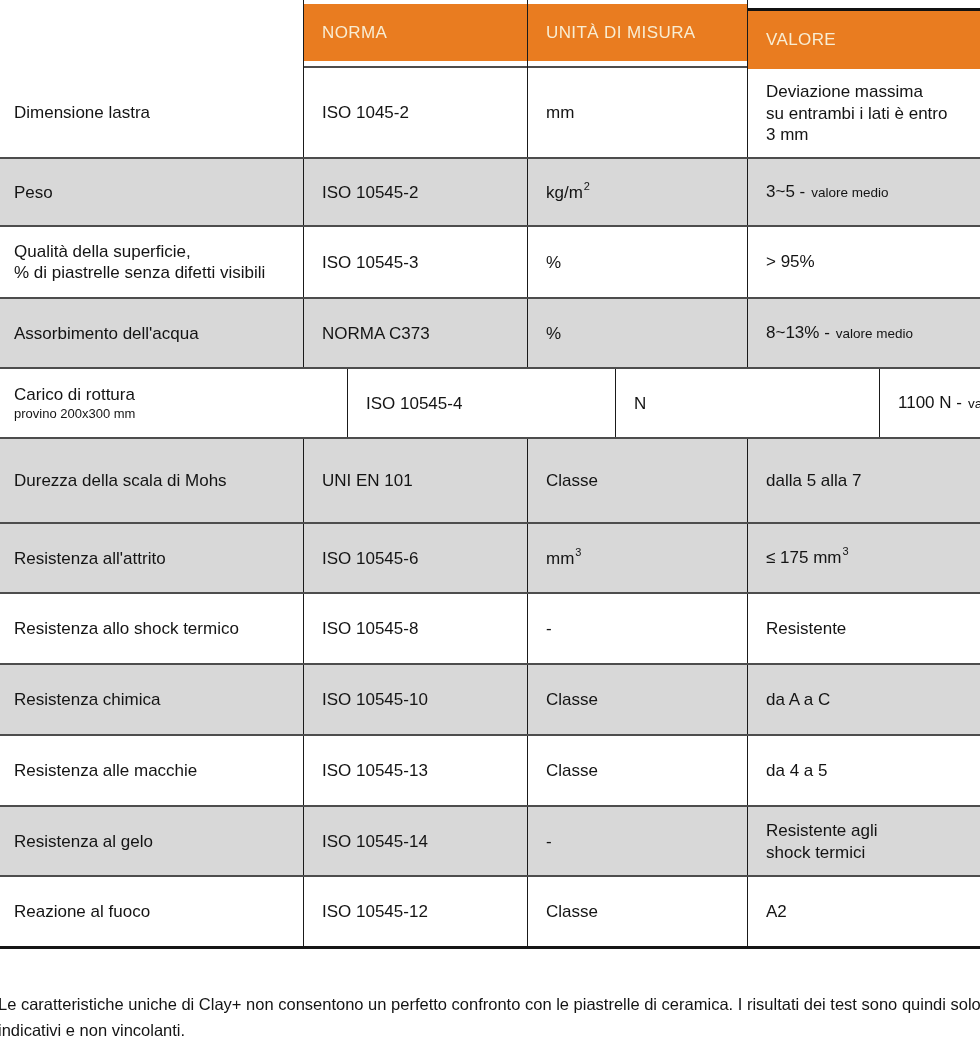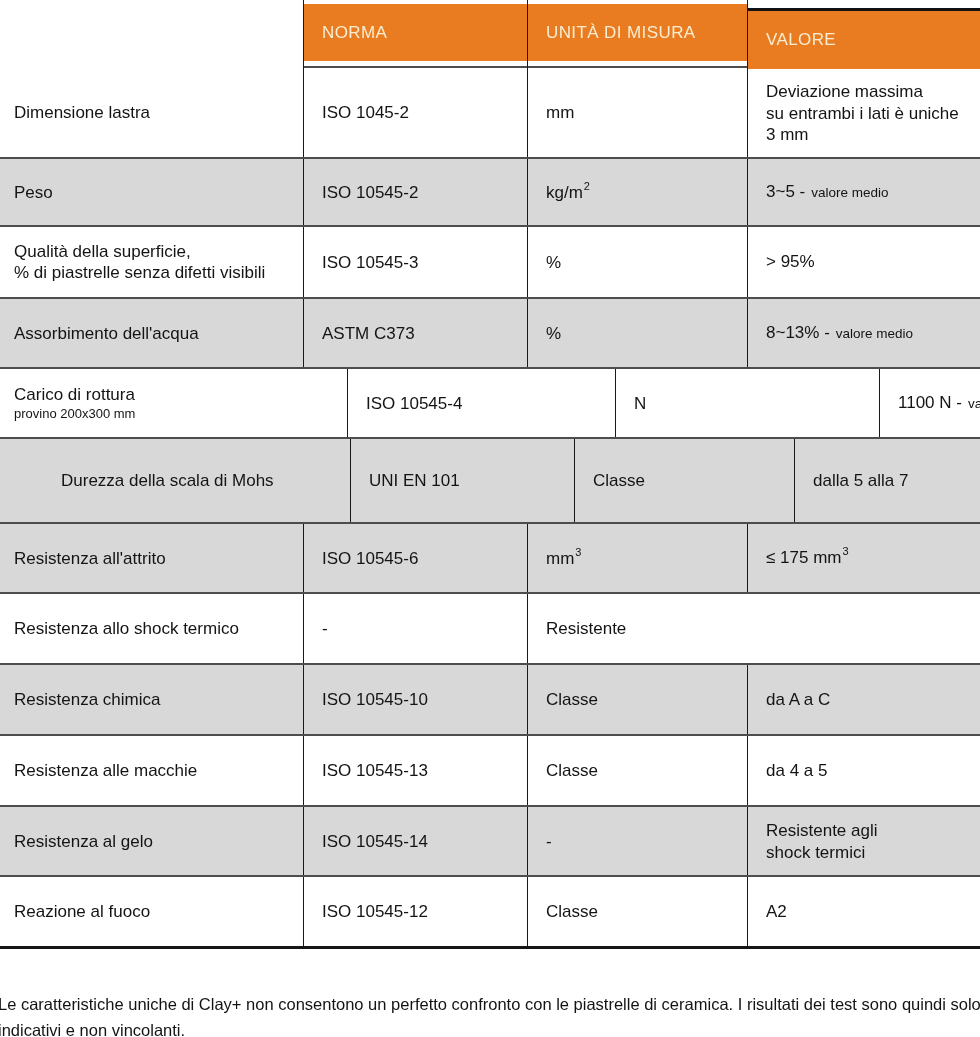--- a/index.html
+++ b/index.html
@@ -47,21 +47,21 @@
   .lnote{font-size:13px;line-height:17px;}
   .small-note{font-size:13.5px;margin-left:5px;}
   sup.sp{font-size:11px;line-height:0;position:relative;top:-1px;margin-left:1px;}
   .vline2,.vline3{font-size:17px;line-height:21px;}
   
   .tbody .row:nth-child(1){min-height:91px;}
   .tbody .row:nth-child(2){min-height:68px;}
   .tbody .row:nth-child(3){min-height:72px;}
   .tbody .row:nth-child(4){min-height:70px;}
   .tbody .row:nth-child(5){min-height:70px;gap:44px;}
-  .tbody .row:nth-child(6){min-height:85px;padding-left:47px;}
+  .tbody .row:nth-child(6){min-height:85px;}
   .tbody .row:nth-child(7){min-height:70px;}
   .tbody .row:nth-child(8){min-height:71px;}
   .tbody .row:nth-child(9){min-height:71px;}
   .tbody .row:nth-child(10){min-height:71px;}
   .tbody .row:nth-child(11){min-height:70px;}
   .tbody .row:nth-child(12){min-height:71px;}
   
   .footer{padding-top:42px;margin-left:-2px;}
   .footer div{
     font-size:16.5px;line-height:26px;white-space:nowrap;overflow:hidden;
@@ -101,21 +101,21 @@
           <div class="lnote"></div>
         </div>
         <div class="c-norma">
             <span class="cell-text">ISO 1045-2</span>
           </div>
         <div class="c-unit">
             <span class="cell-text"><span>mm</span><sup class="sp"></sup></span>
           </div>
         <div class="c-value">
           <span class="cell-text"><span>Deviazione massima</span><sup class="sp"></sup><span class="small-note"></span></span>
-          <div class="vline2">su entrambi i lati è uniche</div>
+          <div class="vline2">su entrambi i lati è entro</div>
           <div class="vline3">3 mm</div>
         </div>
       </div>
 
       <div class="grid-row row gray">
         <div class="c-label">
           <div class="lmain">Peso</div>
           <div class="lmain"></div>
           <div class="lnote"></div>
         </div>
@@ -151,21 +151,21 @@
         </div>
       </div>
 
       <div class="grid-row row gray">
         <div class="c-label">
           <div class="lmain">Assorbimento dell'acqua</div>
           <div class="lmain"></div>
           <div class="lnote"></div>
         </div>
         <div class="c-norma">
-            <span class="cell-text">ASTM C373</span>
+            <span class="cell-text">NORMA C373</span>
           </div>
         <div class="c-unit">
             <span class="cell-text"><span>%</span><sup class="sp"></sup></span>
           </div>
         <div class="c-value">
           <span class="cell-text"><span>8~13% -</span><sup class="sp"></sup><span class="small-note">valore medio</span></span>
           <div class="vline2"></div>
           <div class="vline3"></div>
         </div>
       </div>
@@ -226,20 +226,23 @@
           <div class="vline3"></div>
         </div>
       </div>
 
       <div class="grid-row row">
         <div class="c-label">
           <div class="lmain">Resistenza allo shock termico</div>
           <div class="lmain"></div>
           <div class="lnote"></div>
         </div>
+        <div class="c-norma">
+            <span class="cell-text">ISO 10545-8</span>
+          </div>
         <div class="c-unit">
             <span class="cell-text"><span>-</span><sup class="sp"></sup></span>
           </div>
         <div class="c-value">
           <span class="cell-text"><span>Resistente</span><sup class="sp"></sup><span class="small-note"></span></span>
           <div class="vline2"></div>
           <div class="vline3"></div>
         </div>
       </div>
 

